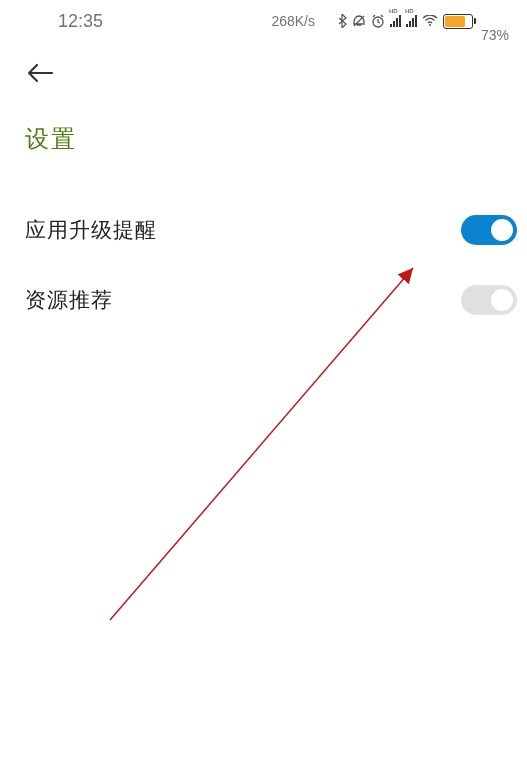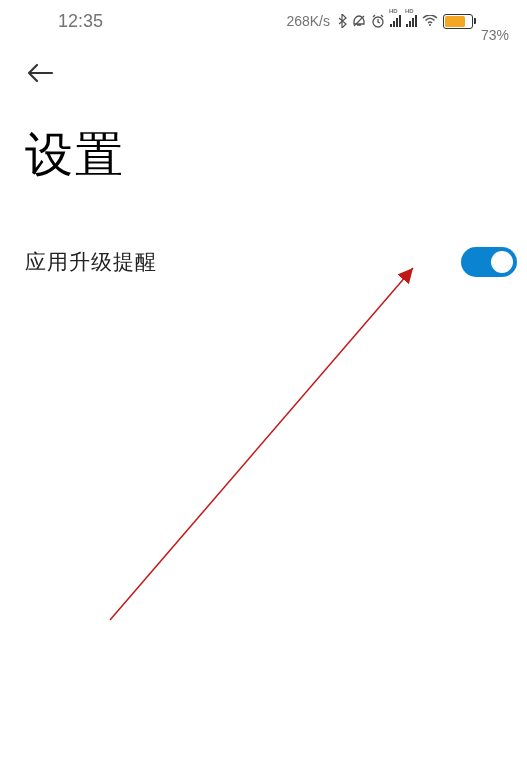--- a/index.html
+++ b/index.html
@@ -30,21 +30,21 @@
       padding-left: 40px;
     }
     .status-right {
       display: flex;
       align-items: center;
       gap: 5px;
       font-size: 15px;
     }
     .status-speed {
       font-size: 14px;
-      margin-right: 2px;
+      margin-right: 17px;
     }
     .status-icon {
       display: inline-flex;
       align-items: center;
       justify-content: center;
     }
     .battery-icon {
       width: 30px;
       height: 15px;
       border: 1.5px solid #333;
@@ -84,23 +84,23 @@
       height: 30px;
       display: inline-flex;
       align-items: center;
       justify-content: center;
       cursor: pointer;
     }
     .title-row {
       padding: 25px 25px 20px 25px;
     }
     .page-title {
-      font-size: 48px;
+      font-size: 24px;
       font-weight: 400;
-      color: #000000;
+      color: #4d7c0f;
       letter-spacing: 2px;
     }
     .settings-list {
       padding: 20px 10px 0 25px;
     }
     .setting-item {
       display: flex;
       justify-content: space-between;
       align-items: center;
       padding: 20px 0;
@@ -232,20 +232,26 @@
 
 <div class="settings-list">
 
   <div class="setting-item">
     <span class="setting-label">应用升级提醒</span>
     <div class="toggle on">
       <div class="toggle-knob"></div>
     </div>
   </div>
 
+  <div class="setting-item">
+    <span class="setting-label">资源推荐</span>
+    <div class="toggle off">
+      <div class="toggle-knob"></div>
+    </div>
+  </div>
 
 
 </div>
 
 <svg class="annotation-arrow" width="527" height="780">
   <defs>
     <marker id="ah" markerWidth="12" markerHeight="12" refX="10" refY="5" orient="auto">
       <path d="M0,0 L10,5 L0,10 Z" fill="#c21818"></path>
     </marker>
   </defs>

